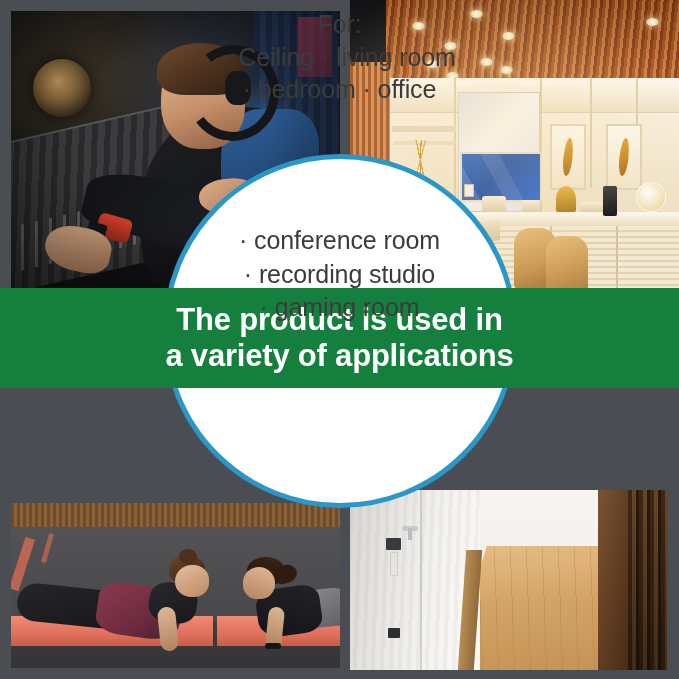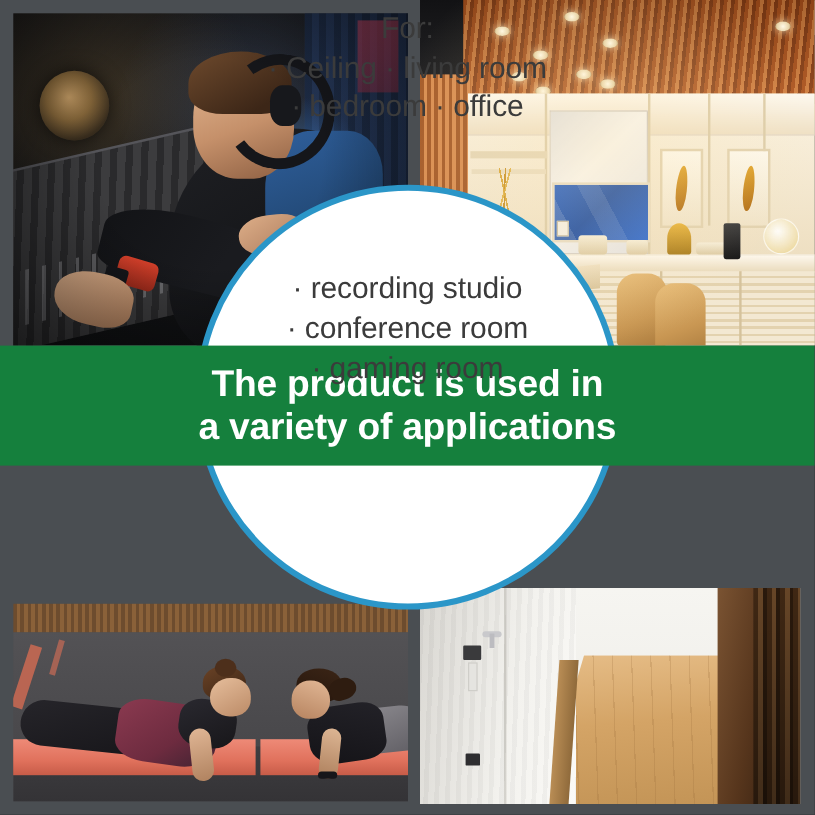--- a/index.html
+++ b/index.html
@@ -640,18 +640,18 @@
     <div>· Ceiling  · living room</div>
     <div>· bedroom · office</div>
   </div>
 
   <div class="banner">
     <div class="banner-text">The product is used in
 a variety of applications</div>
   </div>
 
   <div class="circle-bot-list">
+    <div>· conference room</div>
     <div>· recording studio</div>
-    <div>· conference room</div>
     <div>· gaming room</div>
   </div>
 
 </div>
 
 </body></html>

